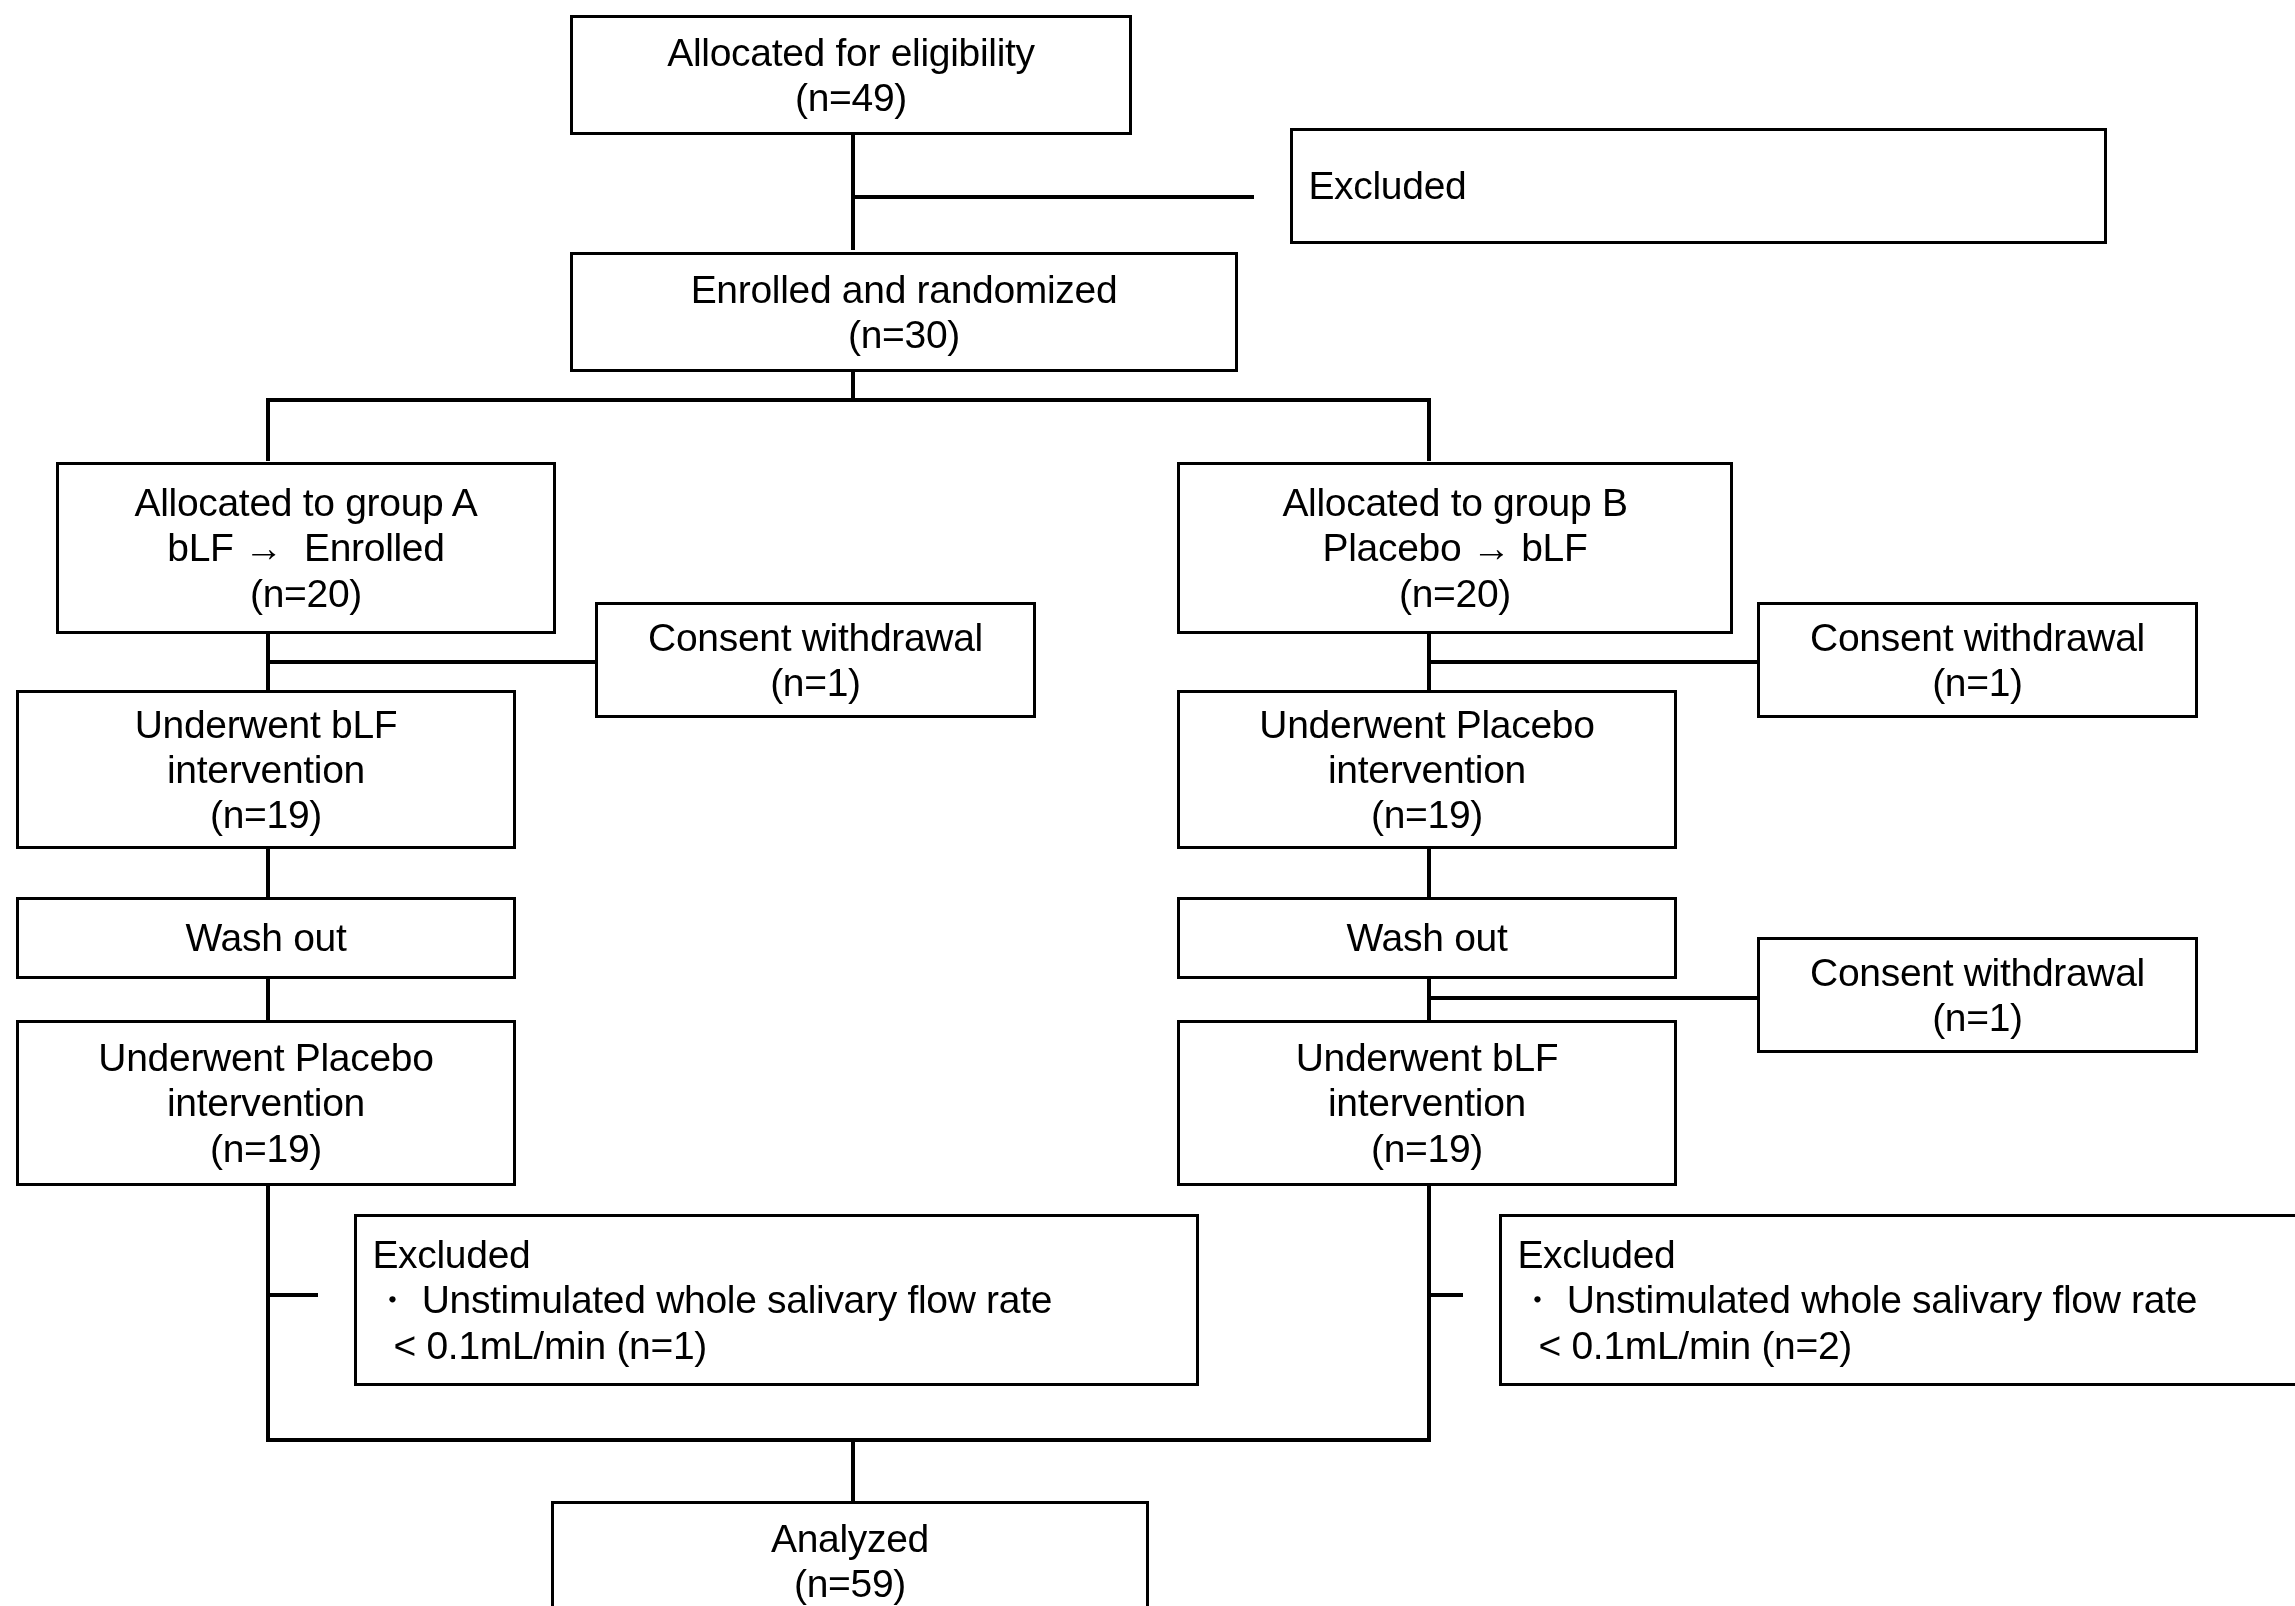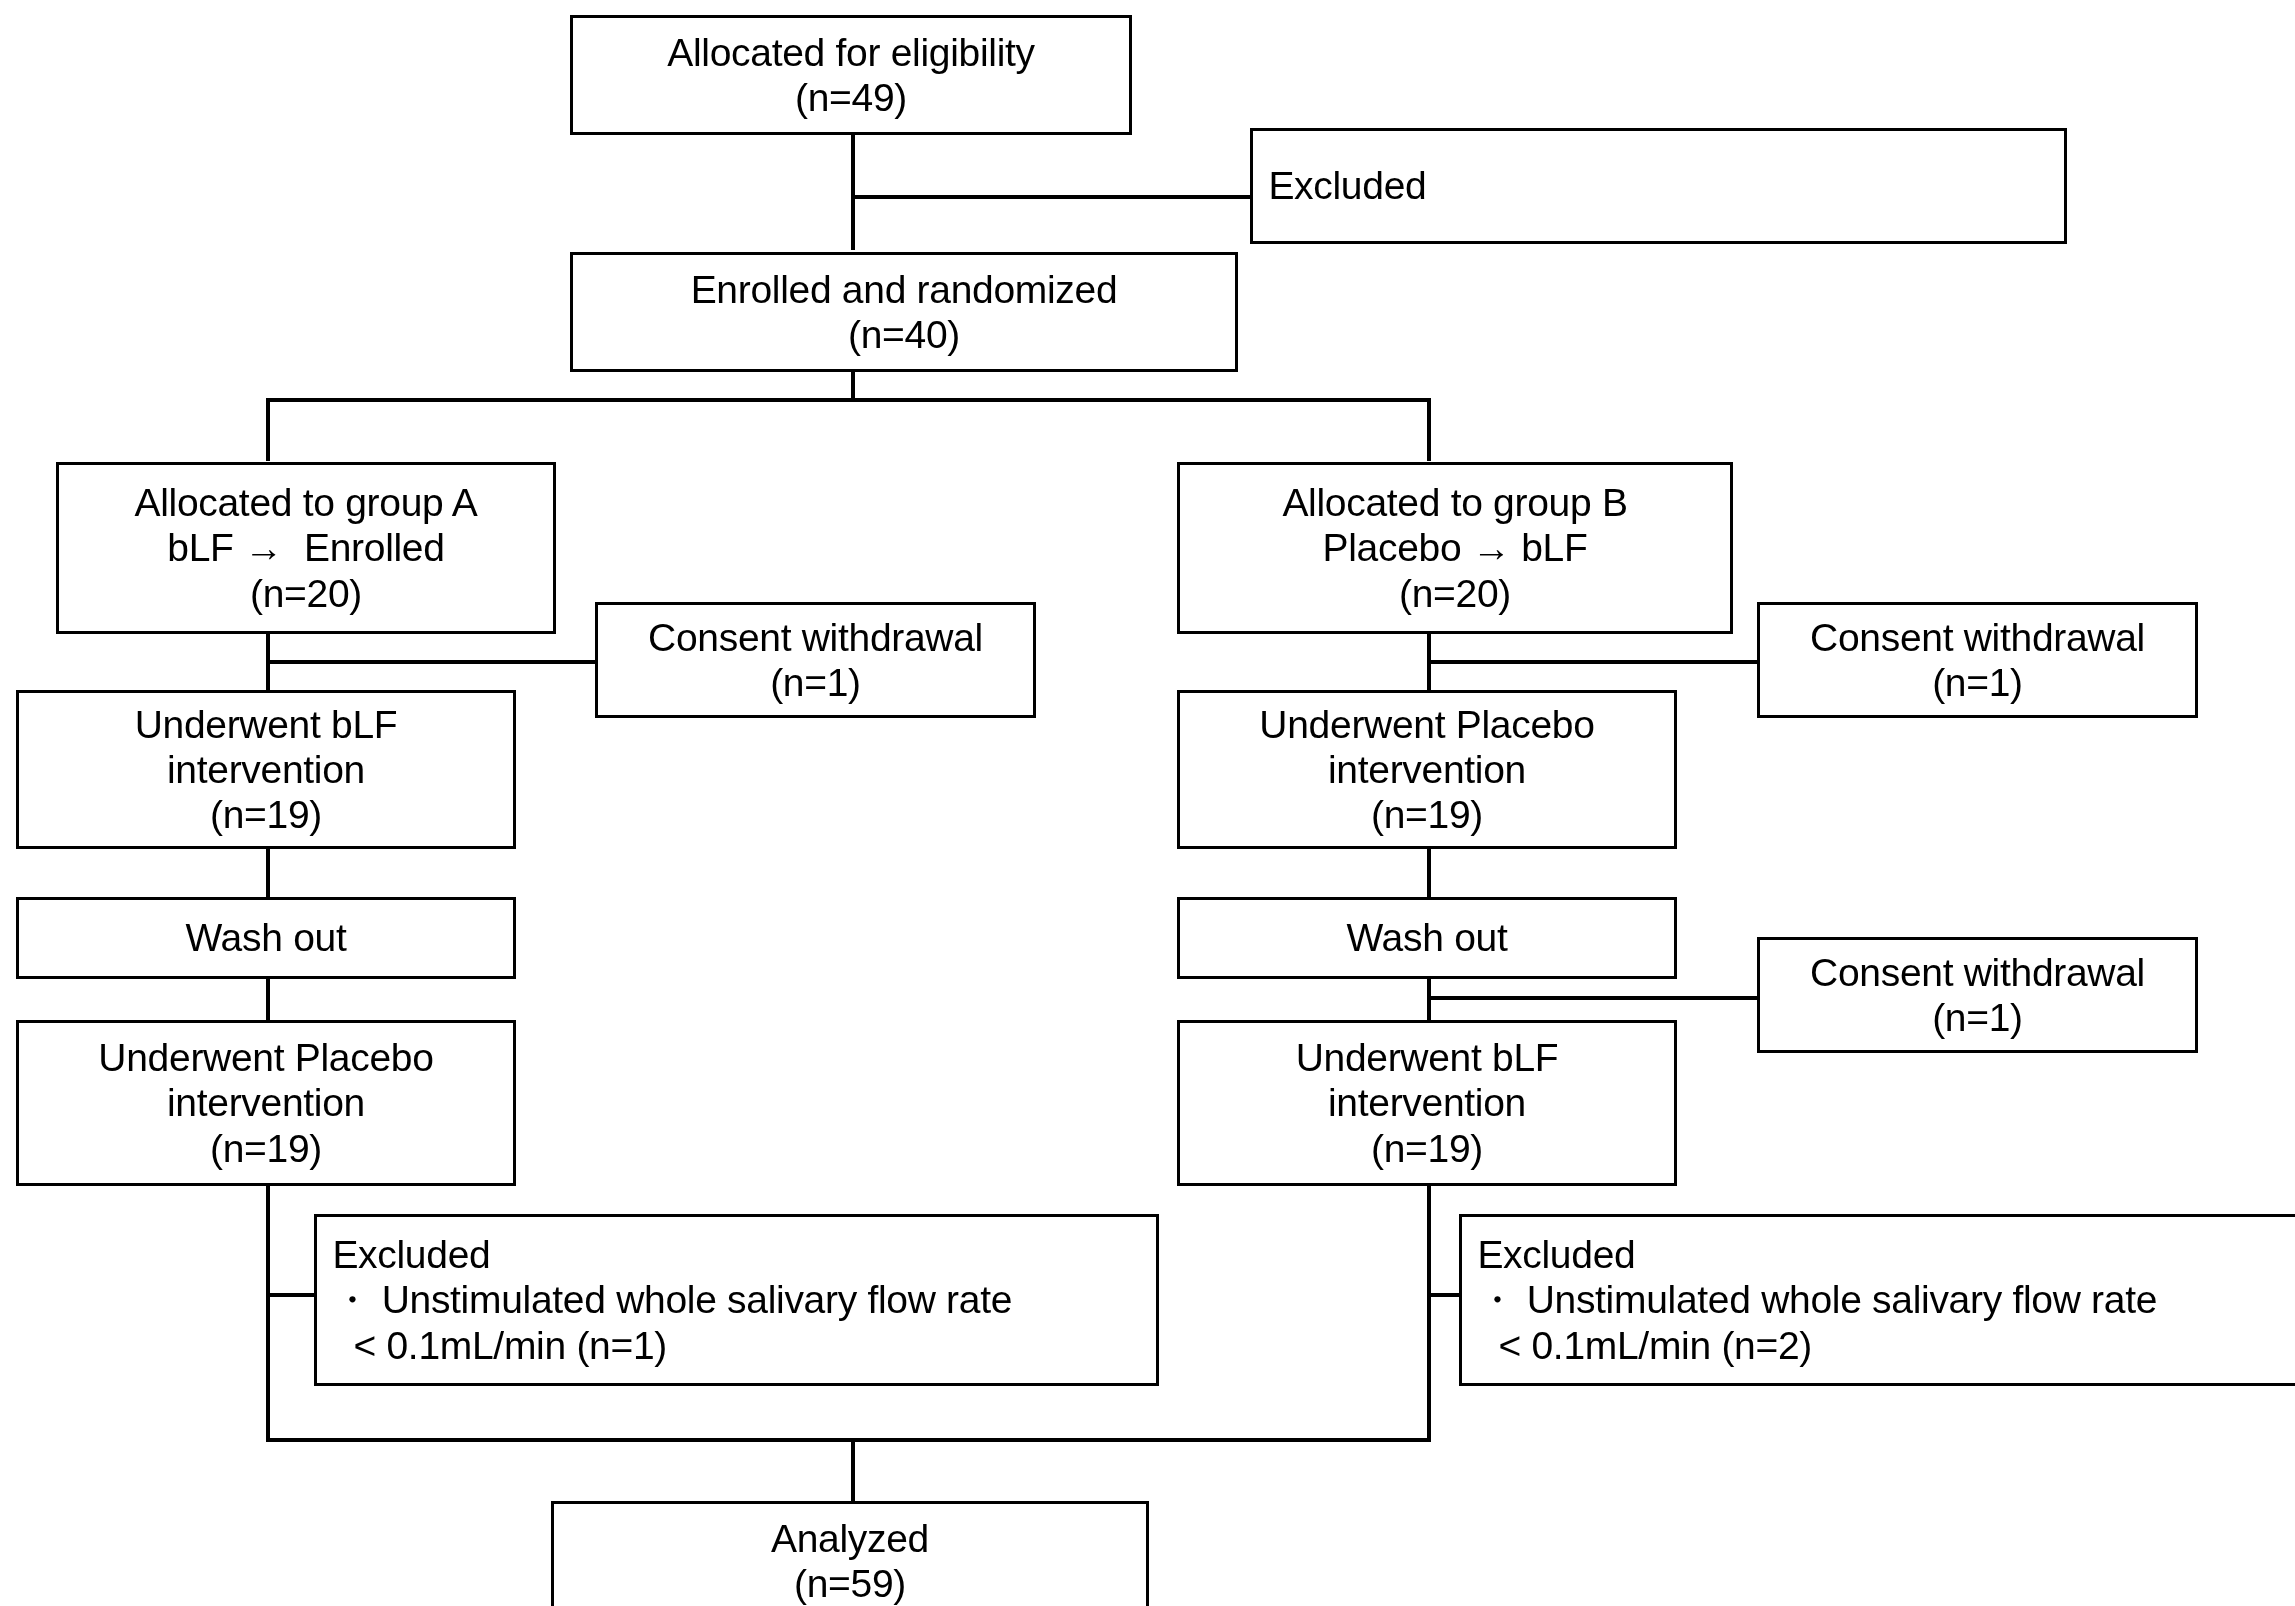--- a/index.html
+++ b/index.html
@@ -23,21 +23,21 @@
     position: absolute;
     box-sizing: border-box;
     border: 3px solid #000000;
     background: #ffffff;
     display: flex;
     flex-direction: column;
     justify-content: center;
     z-index: 5;
   }
   .node.center { align-items: center; text-align: center; }
-  .node.left   { align-items: flex-start; text-align: left; }
+  .node.left   { align-items: flex-start; text-align: left; margin-left: 40px; }
 
   .line-txt {
     display: block;
     white-space: pre;
     line-height: 1.16;
     font-size: 39px;
     letter-spacing: -0.3px;
   }
   .node.left .line-txt { padding-left: 15.4px; }
 
@@ -92,21 +92,21 @@
     <span class="line-txt">Allocated for eligibility</span>
     <span class="line-txt">(n=49)</span>
   </div>
 
   <div class="node left" style="left:1250px; top:128px; width:817px; height:116px;">
     <span class="line-txt">Excluded</span>
   </div>
 
   <div class="node center" style="left:570px; top:252px; width:668px; height:120px;">
     <span class="line-txt">Enrolled and randomized</span>
-    <span class="line-txt">(n=40)</span>
+    <span class="line-txt">(n=30)</span>
   </div>
 
   <div class="node center" style="left:16px; top:462px; width:500px; height:172px;margin-left:40px;">
     <span class="line-txt">Allocated to group A</span>
     <span class="line-txt">bLF →  Enrolled</span>
     <span class="line-txt">(n=20)</span>
   </div>
 
   <div class="node center" style="left:1177px; top:462px; width:556px; height:172px;">
     <span class="line-txt">Allocated to group B</span>

